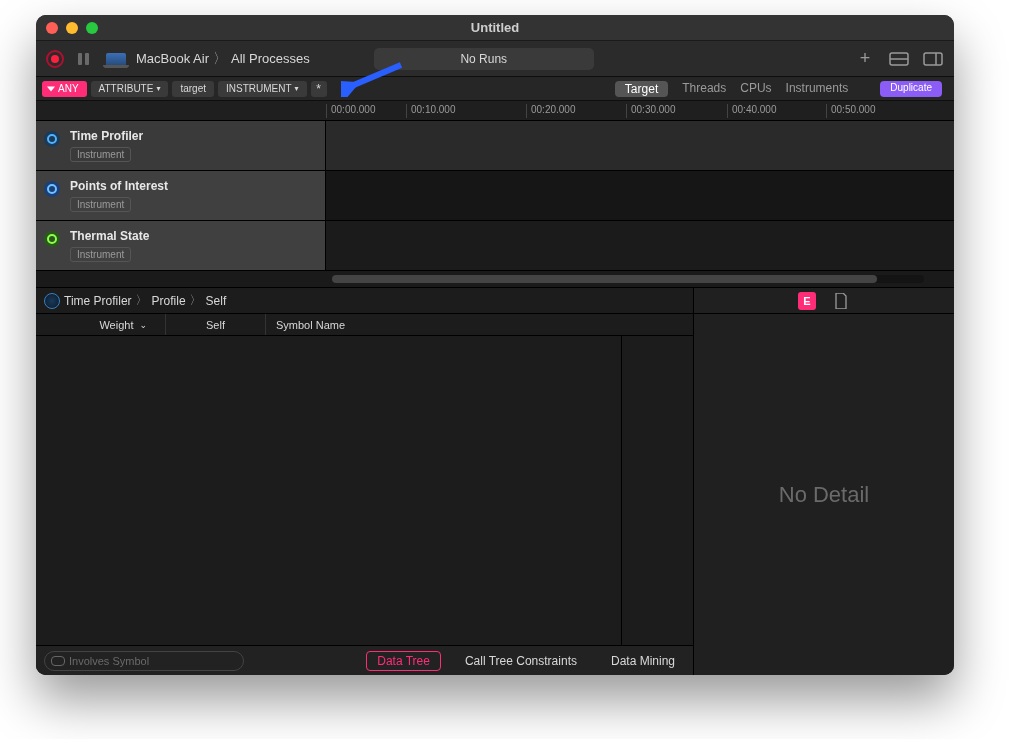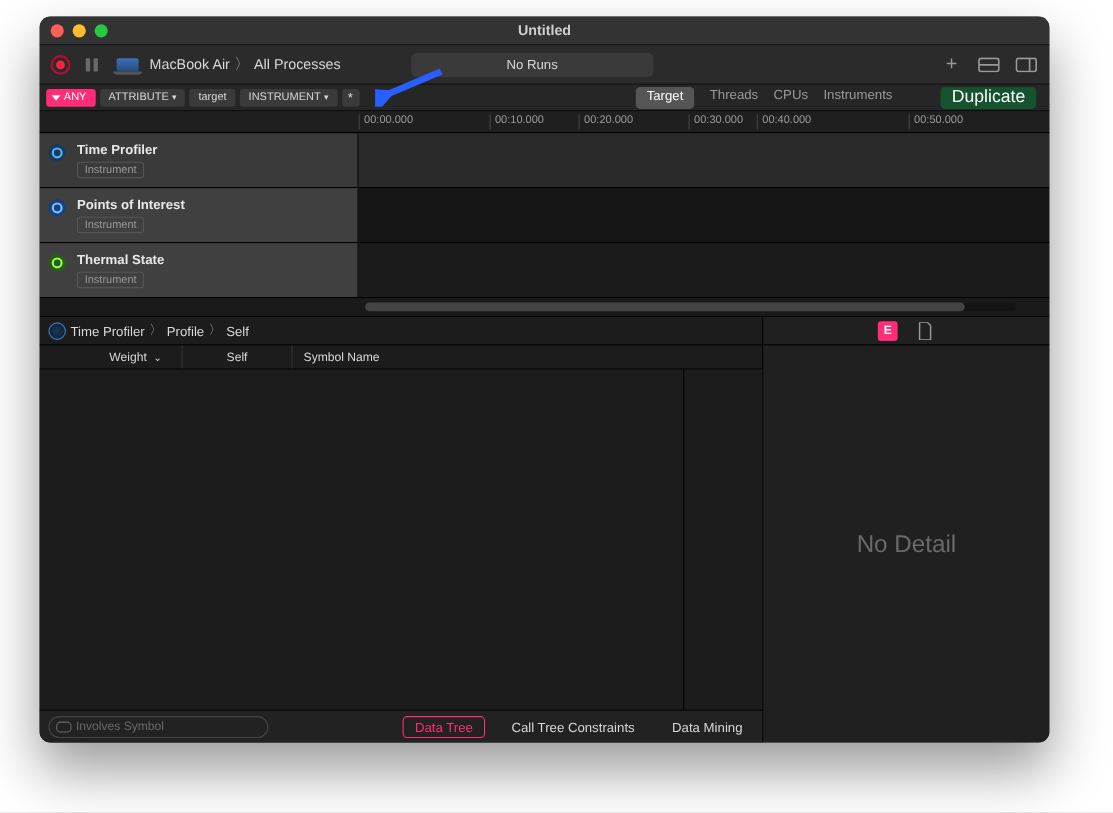--- a/index.html
+++ b/index.html
@@ -166,22 +166,22 @@
   }
   .scope-tabs {
     margin-left:auto; display:flex; gap:14px; padding-right:6px;
     font-size: 12px;
   }
   .scope-tab { color: var(--text-dim); }
   .scope-tab.active {
     background:#555; color:#fff; padding:1px 10px; border-radius:4px;
   }
   .dup-btn {
-    background:#14532d; color:#fff; padding:1px 10px; border-radius:4px;
-    font-size:16px; margin-left:30px;
+    background:#8b5cf6; color:#fff; padding:1px 10px; border-radius:4px;
+    font-size:10px; margin-left:18px;
   }
 
   
   .timeline-region {
     display:flex; flex-direction:column;
     border-bottom: 1px solid #000;
   }
   .time-ruler {
     height: 20px;
     background: #1f1f1f;
@@ -414,24 +414,24 @@
       <span class="scope-tab">Threads</span>
       <span class="scope-tab">CPUs</span>
       <span class="scope-tab">Instruments</span>
       <span class="dup-btn">Duplicate</span>
     </div>
   </div>
 
   <div class="timeline-region">
     <div class="time-ruler">
       <div class="tick" style="left:290px">00:00.000</div>
-      <div class="tick" style="left:409px">00:10.000</div>
+      <div class="tick" style="left:370px">00:10.000</div>
       <div class="tick" style="left:490px">00:20.000</div>
       <div class="tick" style="left:590px">00:30.000</div>
-      <div class="tick" style="left:652px">00:40.000</div>
+      <div class="tick" style="left:691px">00:40.000</div>
       <div class="tick" style="left:790px">00:50.000</div>
     </div>
     <div class="tracks">
       <div class="track selected">
         <div class="track-head">
           <div class="inst-icon blue"></div>
           <div class="track-labels">
             <div class="track-title">Time Profiler</div>
             <div class="track-badge">Instrument</div>
           </div>

